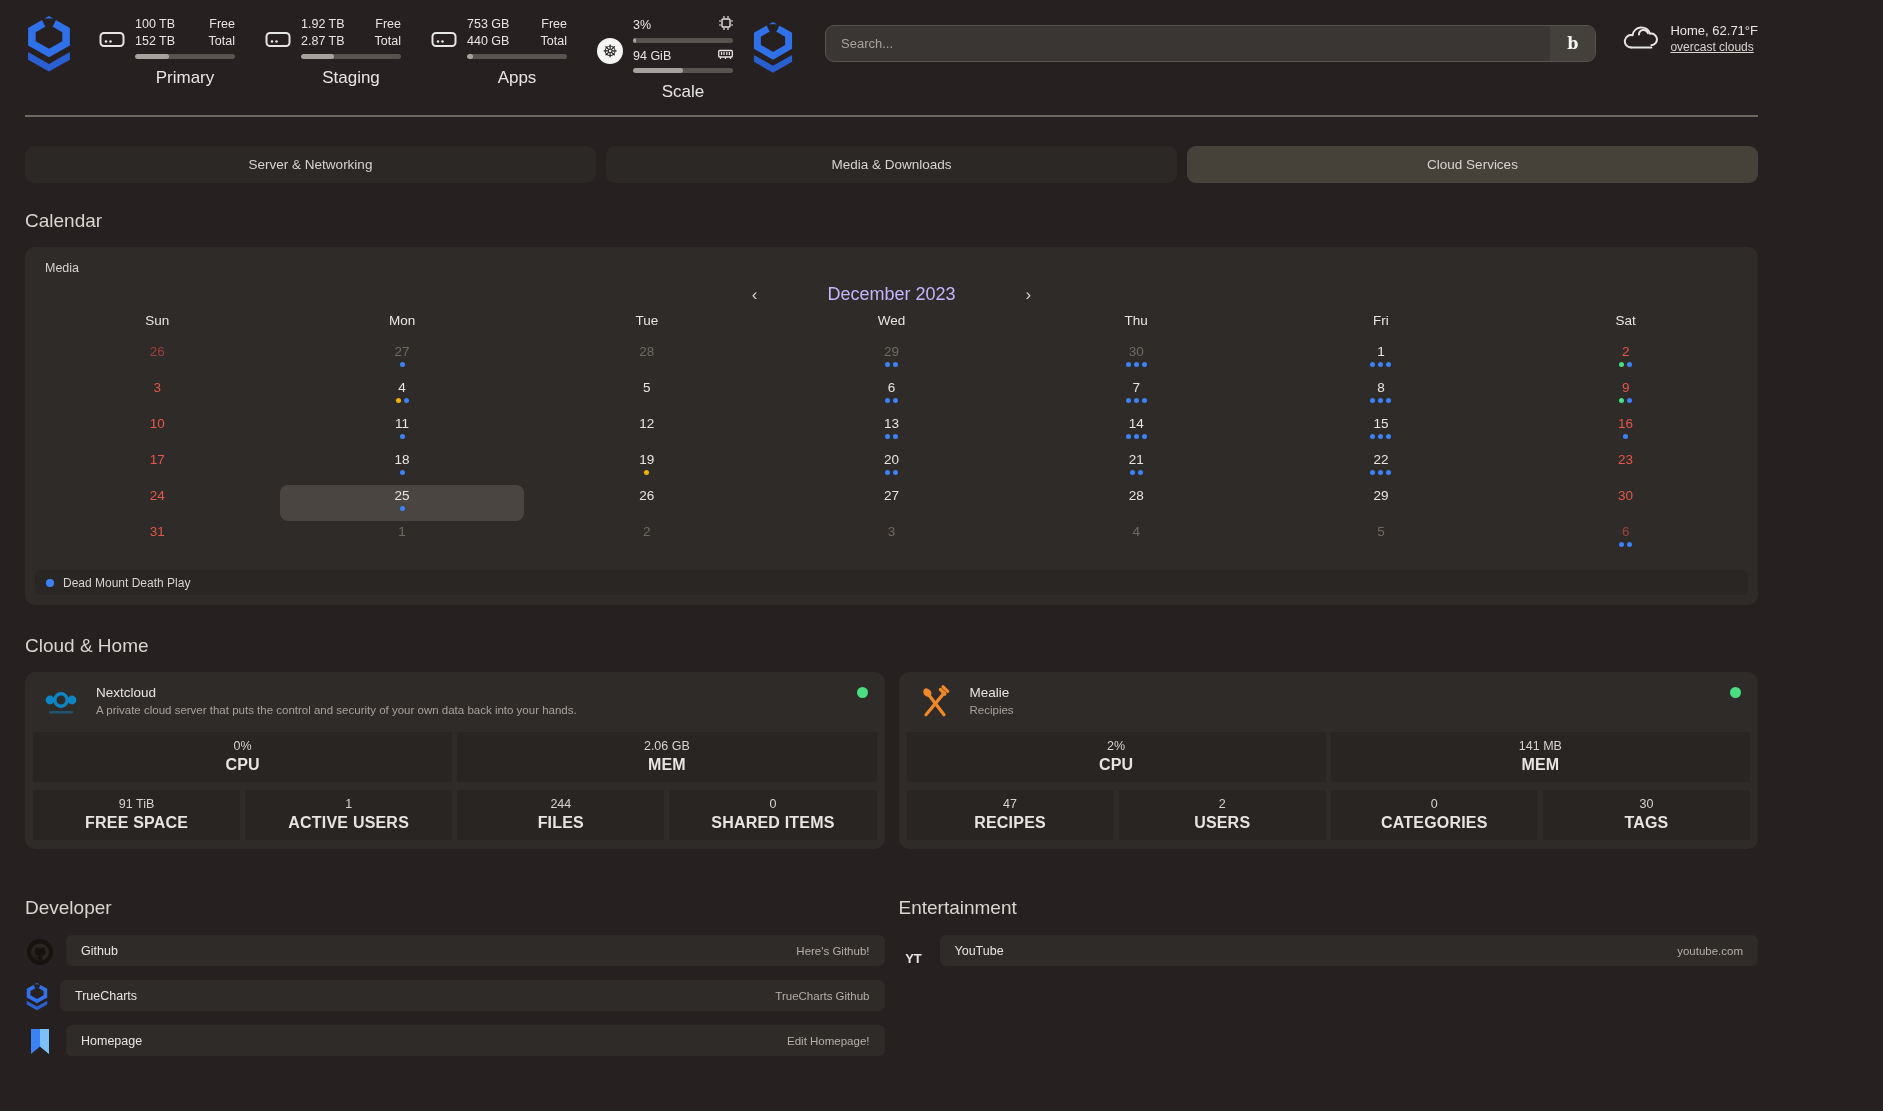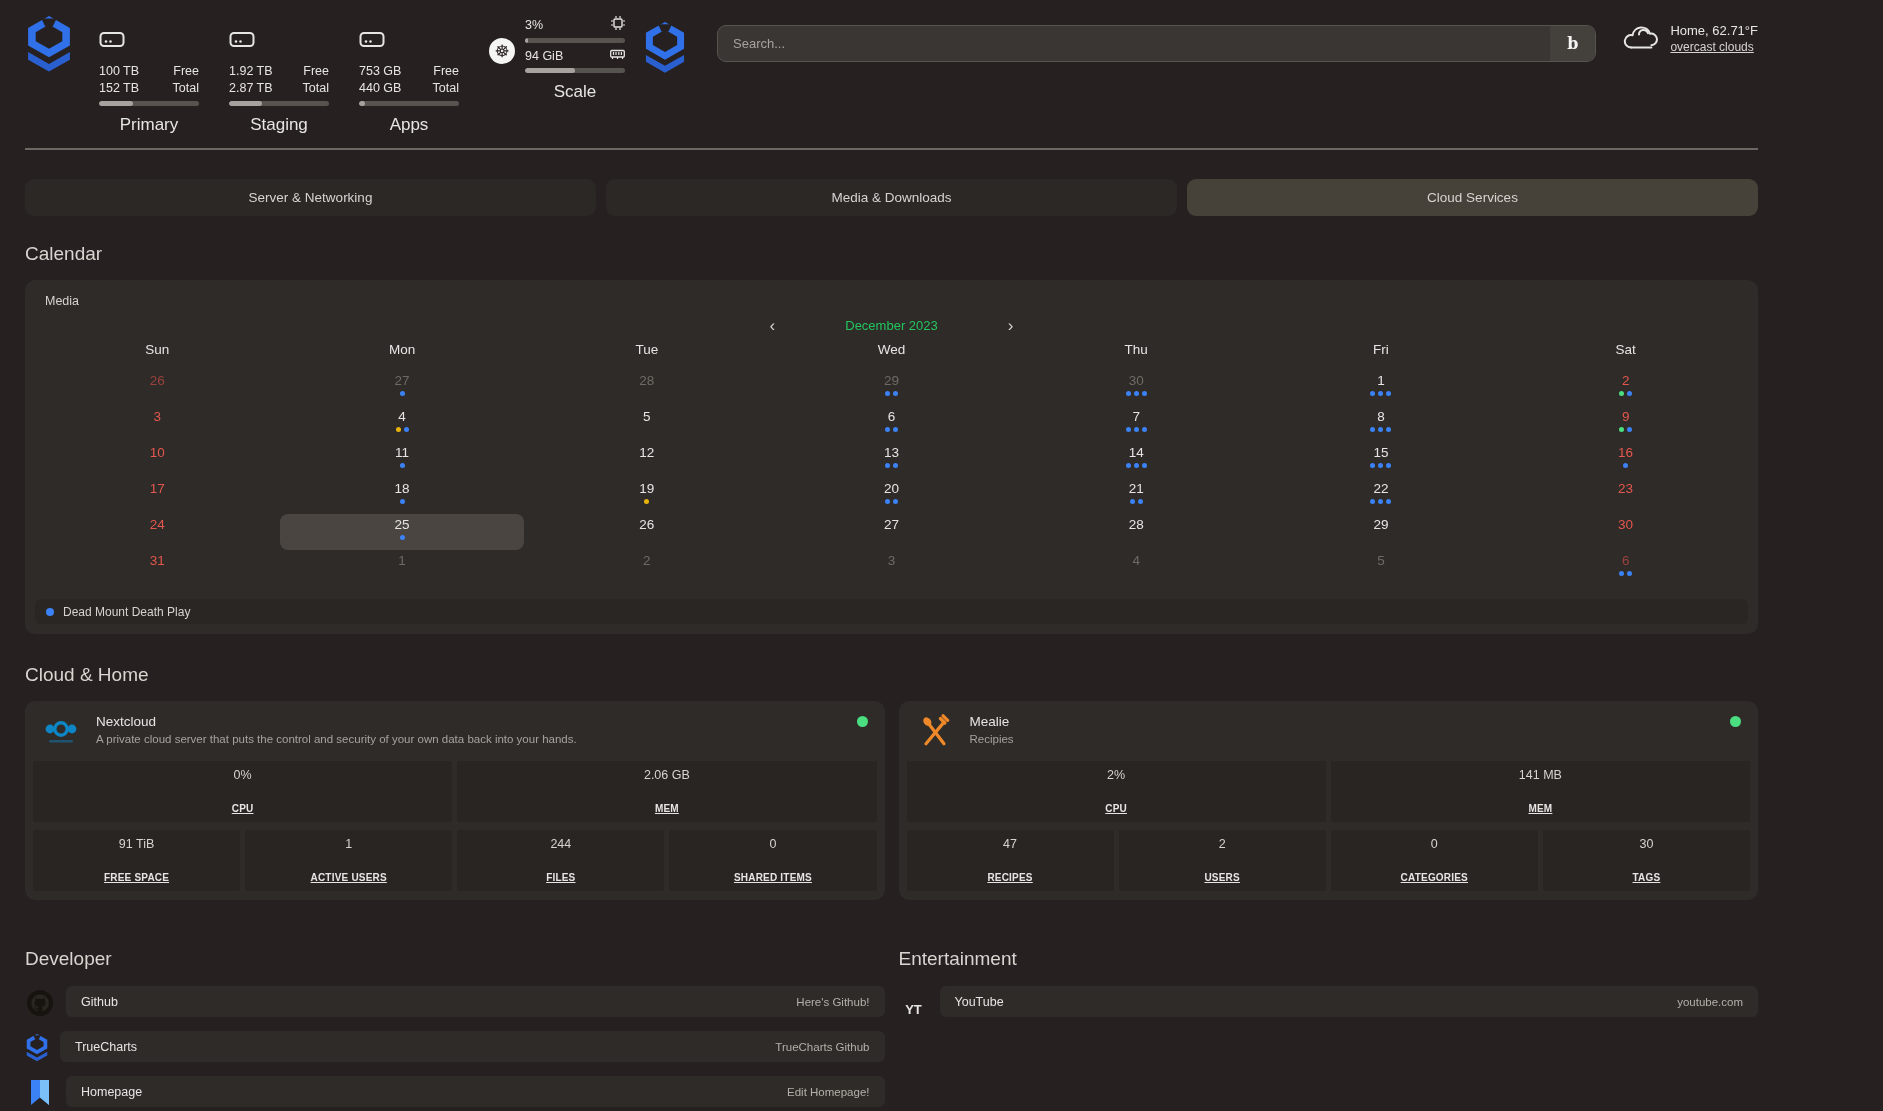--- a/index.html
+++ b/index.html
@@ -10,21 +10,21 @@
     color:#d6d3d1;
     -webkit-font-smoothing:antialiased;
   }
   .content { width:1733px; margin-left:25px; }
 
   
   .header { display:flex; align-items:flex-start; padding-top:16px; }
   .tc-logo { flex:none; }
   .tc-logo.main { margin-right:26px; }
   .tc-logo.second { margin:6px 30px 0 10px; }
-  .resource { display:flex; gap:10px; margin-right:30px;flex-direction:column; }
+  .resource { display:flex; gap:10px; margin-right:30px; }
   .res-icon { margin-top:13px; }
   .res-body { width:100px; }
   .res-row { display:flex; justify-content:space-between; font-size:12.5px; line-height:17px; color:#e7e5e4; }
   .res-bar { height:5px; border-radius:3px; background:#57534e; margin-top:4px; overflow:hidden; }
   .res-fill { height:100%; background:#a8a29e; border-radius:3px; }
   .res-label { text-align:center; font-size:17px; color:#e7e5e4; margin-top:9px; }
   .scale-widget { display:flex; gap:10px; margin-right:8px; }
   .scale-widget .res-icon { margin-top:22px; }
   .scale-row { display:flex; justify-content:space-between; align-items:center; font-size:12.5px; line-height:16px; color:#e7e5e4; }
   .scale-row + .res-bar { margin-bottom:5px; }
@@ -45,21 +45,21 @@
 
   
   .section-title { font-size:19px; color:#dad5d0; font-weight:400; }
 
   
   .calendar-title { margin:27px 0 15px; }
   .calendar-card { background:#2f2b28; border-radius:10px; padding:14px 10px 10px; }
   .cal-widget-label { font-size:12.5px; color:#d6d3d1; margin-left:10px; }
   .cal-month-row { display:flex; justify-content:center; align-items:center; gap:66px; margin-top:9px; }
   .cal-nav { background:none; border:none; color:#d6d3d1; font-size:17px; line-height:1; cursor:pointer; padding:0 4px; font-family:"Liberation Sans",sans-serif; }
-  .cal-month { font-size:13px; color:#22c55e;text-align:right; }
+  .cal-month { font-size:18px; color:#c4b5fd;text-align:right; }
   .cal-grid { display:grid; grid-template-columns:repeat(7,1fr); margin-top:8px; }
   .cal-head { text-align:center; font-size:13.5px; color:#e7e5e4; height:28px; }
   .cal-cell { height:36px; display:flex; flex-direction:column; align-items:center; padding-top:2px; border-radius:8px; cursor:pointer; }
   .cal-cell.today { background:#4a4540; }
   .cal-num { font-size:13.5px; line-height:17px; }
   .cal-num.wd { color:#e7e5e4; }
   .cal-num.we { color:#e4574e; }
   .cal-num.out { color:#6f6a64; }
   .cal-num.outwe { color:#9a423d; }
   .cal-dots { display:flex; gap:3px; margin-top:2px; height:5px; }
@@ -73,21 +73,21 @@
   .services-row { display:flex; gap:14px; }
   .service-card { flex:1; background:#2f2b28; border-radius:10px; padding-bottom:1px; }
   .service-header { display:flex; align-items:flex-start; gap:14px; padding:13px 15px 11px; position:relative; cursor:pointer; }
   .service-icon { width:42px; height:36px; display:flex; align-items:center; justify-content:center; flex:none; }
   .service-name { font-size:13.5px; color:#e7e5e4; }
   .service-desc { font-size:11.5px; color:#a8a29e; margin-top:4px; }
   .status-dot { position:absolute; right:17px; top:15px; width:11px; height:11px; border-radius:50%; }
   .stat-row { display:flex; gap:5px; margin:0 8px 8px; }
   .stat { flex:1; background:#292522; border-radius:2px; text-align:center; padding:7px 0 8px; }
   .stat-value { font-size:12.5px; color:#d6d3d1; }
-  .stat-label { font-size:10px; font-weight:700; color:#e7e5e4; margin-top:21px; letter-spacing:.2px;text-decoration:underline; }
+  .stat-label { font-size:16px; font-weight:700; color:#e7e5e4; margin-top:3px; letter-spacing:.2px; }
 
   
   .bottom-sections { display:flex; gap:14px; margin-top:48px; }
   .bottom-col { flex:1; }
   .bottom-col .section-title { margin-bottom:16px; }
   .bm-row { display:flex; align-items:flex-end; gap:11px; margin-bottom:14px; }
   .bm-icon { width:30px; display:flex; justify-content:center; align-items:center; flex:none; }
   .bm-abbr { font-size:13px; font-weight:700; color:#e7e5e4; }
   .bm-pill { flex:1; display:flex; justify-content:space-between; align-items:center; background:#2f2b28; border-radius:6px; height:31px; padding:0 15px; cursor:pointer; }
   .bm-name { font-size:12.5px; color:#e7e5e4; }

